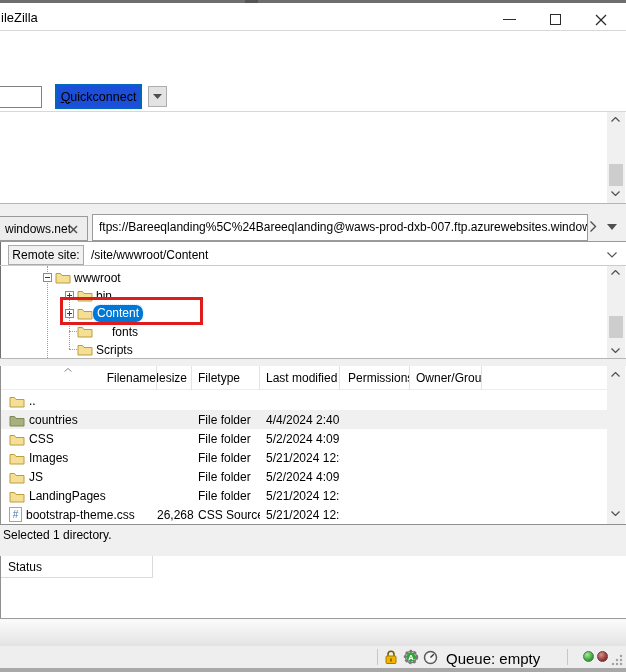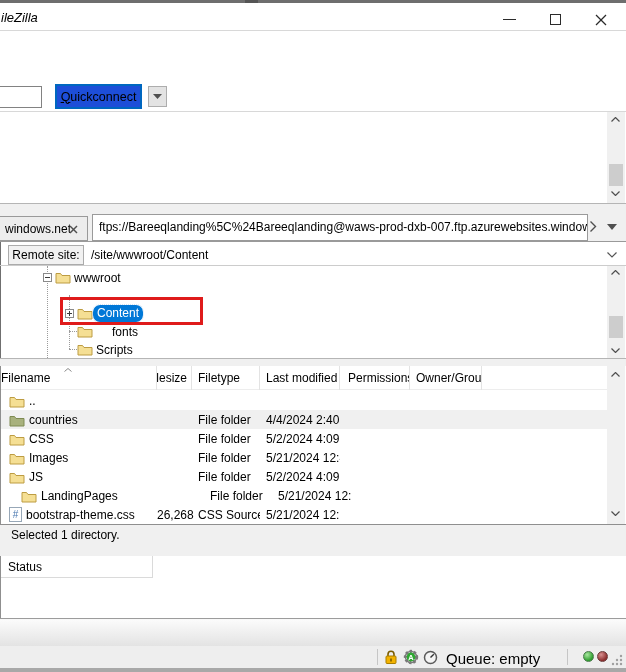--- a/index.html
+++ b/index.html
@@ -35,21 +35,21 @@
   .dot.red   { background:radial-gradient(circle at 35% 30%, #d89090, #8c2e2e 70%); border:1px solid #6b3a3a; }
 </style>
 </head>
 <body>
 
 <div id="app">
 
   <div class="abs" style="left:0;top:0;width:626px;height:3px;background:#6e6e6e;"></div>
   <div class="abs" style="left:245px;top:0;width:13px;height:6px;background:#555;"></div>
 
-  <div class="abs" style="left:0;top:3px;width:626px;height:28px;background:#fff;font-style:italic;">
+  <div class="abs" style="left:0;top:3px;width:626px;height:28px;background:#fff;">
     <span class="abs" style="left:1px;top:7px;font-size:13px;">ileZilla</span>
     <div class="winbtn" style="left:487px;">
       <div style="width:13px;height:1px;background:#2b2b2b;"></div>
     </div>
     <div class="winbtn" style="left:533px;">
       <div style="width:11px;height:11px;border:1px solid #2b2b2b;"></div>
     </div>
     <div class="winbtn" style="left:579px;">
       <svg width="12" height="12">
           <line x1="1" y1="1" x2="11" y2="11" stroke="#2b2b2b" stroke-width="1.2"></line>
@@ -118,20 +118,30 @@
     <div class="abs" style="left:0;top:2px;width:600px;height:18px;text-decoration:underline;">
       <div class="expbox" style="left:42px;top:5px;">
           <span class="h"></span>
         </div>
       <svg class="abs folder-y" style="left:54px;top:2px;" width="16" height="14">
           <path d="M1 3.5 h4.5 l1.5 2 H15 v7.5 H1 z"></path>
         </svg>
       <span class="abs tree-label" style="left:73px;top:3px;">wwwroot</span>
     </div>
 
+    <div class="abs" style="left:0;top:20px;width:600px;height:18px;">
+      <div class="expbox" style="left:64px;top:5px;">
+          <span class="h"></span>
+          <span class="v"></span>
+        </div>
+      <svg class="abs folder-y" style="left:76px;top:2px;" width="16" height="14">
+          <path d="M1 3.5 h4.5 l1.5 2 H15 v7.5 H1 z"></path>
+        </svg>
+      <span class="abs tree-label" style="left:95px;top:3px;">bin</span>
+    </div>
 
     <div class="abs" style="left:0;top:38px;width:600px;height:18px;">
       <div class="expbox" style="left:64px;top:5px;">
           <span class="h"></span>
           <span class="v"></span>
         </div>
       <svg class="abs folder-y" style="left:76px;top:2px;" width="16" height="14">
           <path d="M1 3.5 h4.5 l1.5 2 H15 v7.5 H1 z"></path>
         </svg>
       <span class="abs tree-label sel-label" style="left:92px;top:1px;border-radius:7px;">Content</span>
@@ -163,21 +173,21 @@
     <div class="abs thumb" style="left:2px;top:50px;width:14px;height:22px;"></div>
     <svg class="abs" style="left:4px;top:82px;" width="9" height="5">
         <polyline points="0.5,0.5 4.5,4.5 8.5,0.5" fill="none" stroke="#4f4f4f" stroke-width="1.2"></polyline>
       </svg>
   </div>
   <div class="abs" style="left:0;top:358px;width:626px;height:1px;background:#b5b5b5;"></div>
   <div class="abs" style="left:0;top:359px;width:626px;height:7px;background:#f0f0f0;"></div>
 
   <div class="abs" style="left:0;top:366px;width:1px;height:179px;background:#8f8f8f;"></div>
   <div class="abs" style="left:1px;top:366px;width:606px;height:24px;background:#fff;display:flex;border-bottom:1px solid #ededed;">
-    <div class="hdr-cell" style="width:156px;position:relative;">
+    <div class="hdr-cell" style="width:156px;padding-left:8px;position:relative;justify-content:flex-end;">
       <svg class="abs" style="left:63px;top:2px;" width="8" height="4">
           <polyline points="0.5,3.5 4,0.5 7.5,3.5" fill="none" stroke="#8a8a8a" stroke-width="1"></polyline>
         </svg>
       <span>Filename</span>
     </div>
     <div class="hdr-cell" style="width:35px;justify-content:flex-end;padding-right:4px;">
         <span>Filesize</span>
       </div>
     <div class="hdr-cell" style="width:68px;padding-left:6px;">
         <span>Filetype</span>
@@ -252,21 +262,21 @@
           <path d="M1 3.5 h4.5 l1.5 2 H15 v7.5 H1 z"></path>
         </svg>
         <span class="nm">JS</span>
       </div>
     <div class="c-size"></div>
       <div class="c-type">File folder</div>
       <div class="c-mod">5/2/2024 4:09:0...</div>
       <div class="c-perm"></div>
       <div class="c-own"></div>
   </div>
-  <div class="fl-row" style="top:486px;margin-left:12px;">
+  <div class="fl-row" style="top:486px;">
     <div class="c-name">
         <svg class="folder-y" width="16" height="14">
           <path d="M1 3.5 h4.5 l1.5 2 H15 v7.5 H1 z"></path>
         </svg>
         <span class="nm">LandingPages</span>
       </div>
     <div class="c-size"></div>
       <div class="c-type">File folder</div>
       <div class="c-mod">5/21/2024 12:3...</div>
       <div class="c-perm"></div>
@@ -290,21 +300,21 @@
   <div class="abs track" style="left:607px;top:366px;width:18px;height:158px;">
     <svg class="abs" style="left:4px;top:6px;" width="9" height="5">
         <polyline points="0.5,4.5 4.5,0.5 8.5,4.5" fill="none" stroke="#4f4f4f" stroke-width="1.2"></polyline>
       </svg>
     <svg class="abs" style="left:4px;top:145px;" width="9" height="5">
         <polyline points="0.5,0.5 4.5,4.5 8.5,0.5" fill="none" stroke="#4f4f4f" stroke-width="1.2"></polyline>
       </svg>
   </div>
 
   <div class="abs" style="left:0;top:524px;width:626px;height:21px;background:#f0f0f0;border-top:1px solid #8f8f8f;display:flex;align-items:center;">
-    <span style="padding-left:11px;">Selected 1 directory.</span>
+    <span style="padding-left:3px;">Selected 1 directory.</span>
   </div>
   <div class="abs" style="left:0;top:545px;width:626px;height:11px;background:#f0f0f0;"></div>
 
   <div class="abs" style="left:0;top:556px;width:626px;height:62px;background:#fff;">
     <div class="abs" style="left:0;top:0;width:1px;height:62px;background:#8f8f8f;"></div>
     <div class="abs" style="left:1px;top:0;width:152px;height:22px;border-right:1px solid #dadada;border-bottom:1px solid #dadada;display:flex;align-items:center;">
       <span style="padding-left:7px;">Status</span>
     </div>
   </div>
   <div class="abs" style="left:0;top:618px;width:626px;height:1px;background:#9c9c9c;"></div>

